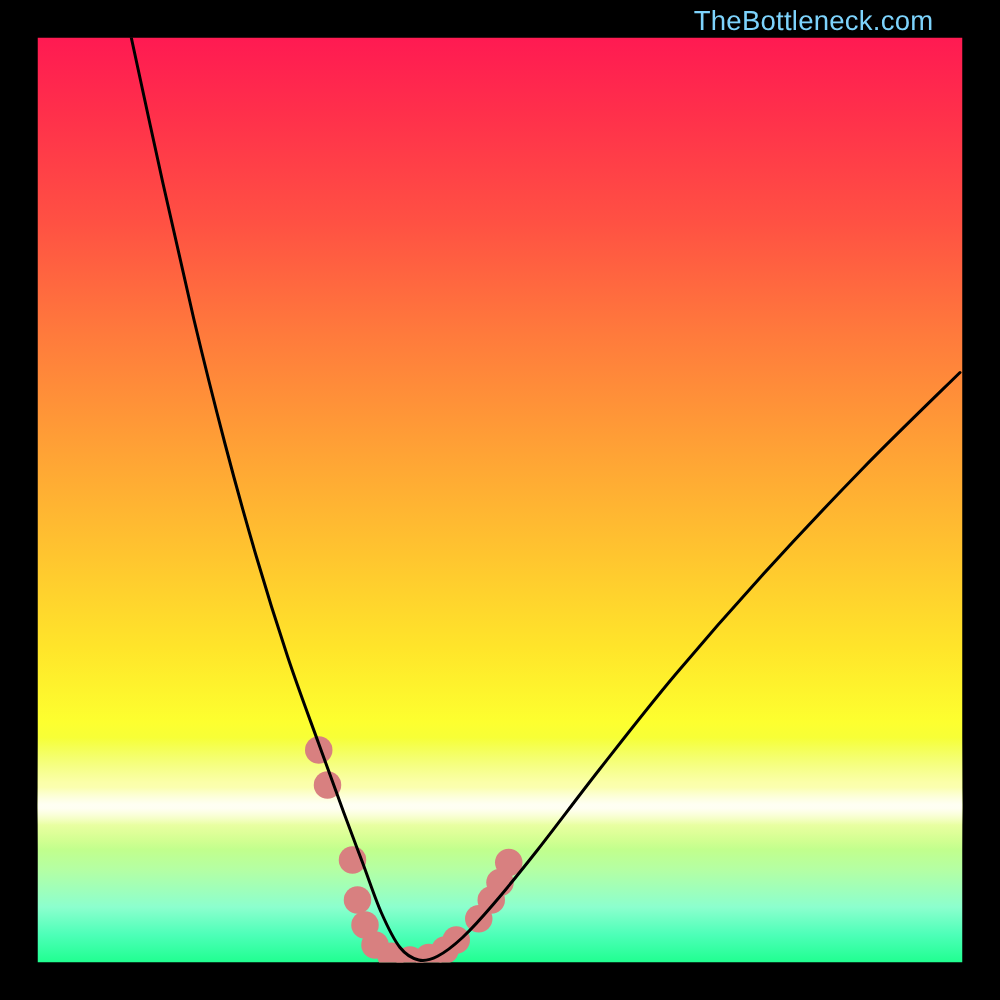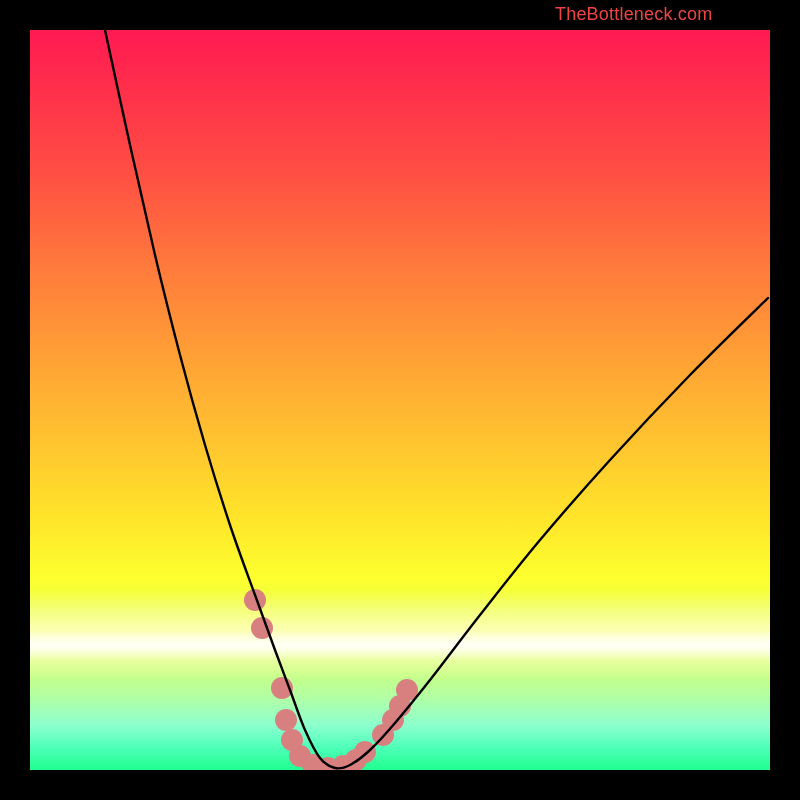--- a/index.html
+++ b/index.html
@@ -73,22 +73,22 @@
     background: linear-gradient(
       to bottom,
       rgba(255,255,235,0.0) 0%,
       rgba(255,255,245,0.95) 45%,
       rgba(255,255,245,0.95) 55%,
       rgba(255,255,235,0.0) 100%
     );
   }
   .watermark {
     position: absolute;
-    color: #ef4444;
-    font-size: 18px;
+    color: #7dd3fc;
+    font-size: 22px;
     letter-spacing: 0.2px;
     font-weight: 400;
   }
   svg.curve-layer {
     position: absolute;
     left: 0;
     top: 0;
     width: 740px;
     height: 740px;
     overflow: visible;

